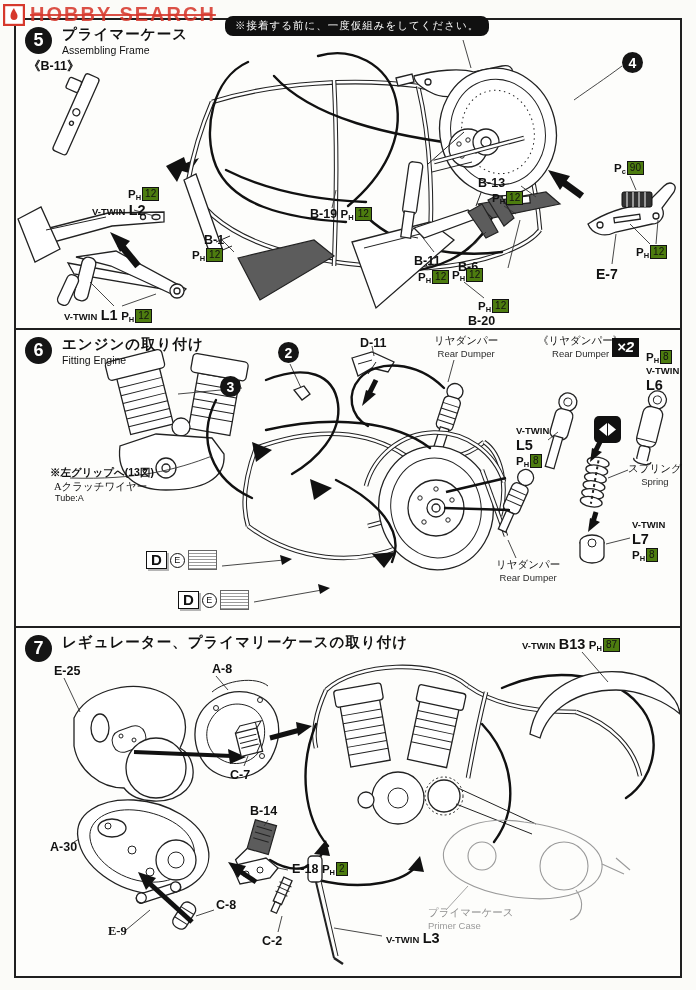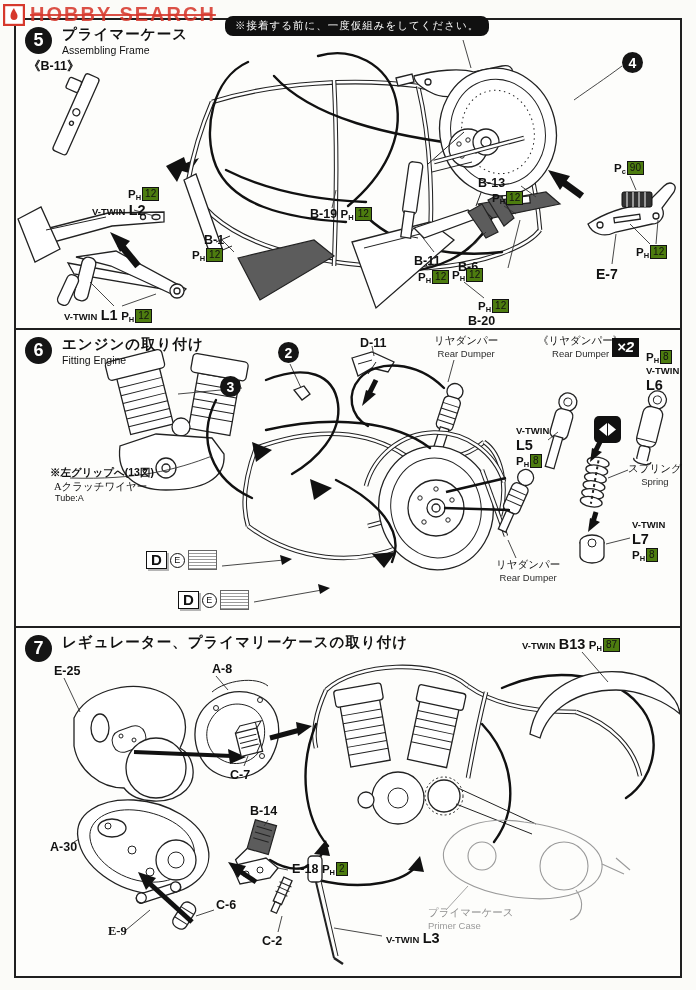--- a/index.html
+++ b/index.html
@@ -604,17 +604,17 @@
     <div class="lbl" style="left:38px;top:36px;">E-25</div>
     <div class="lbl" style="left:196px;top:34px;">A-8</div>
     <div class="lbl" style="left:506px;top:8px;"><span class="vt">V-TWIN</span> <span class="bigp">B13</span> <span class="screw"><b>P</b><sub>H</sub><span class="nbox">87</span></span></div>
     <div class="lbl" style="left:214px;top:140px;">C-7</div>
     <div class="lbl" style="left:234px;top:176px;">B-14</div>
     <div class="lbl" style="left:276px;top:234px;"><span>E-18</span> <span class="screw"><b>P</b><sub>H</sub><span class="nbox">2</span></span></div>
     <div class="lbl" style="left:246px;top:306px;">C-2</div>
     <div class="lbl" style="left:370px;top:302px;"><span class="vt">V-TWIN</span> <span class="bigp">L3</span></div>
     <div class="lbl" style="left:34px;top:212px;">A-30</div>
     <div class="lbl" style="left:92px;top:296px;font-family:Liberation Serif, serif;">E-9</div>
-    <div class="lbl" style="left:200px;top:270px;">C-6</div>
+    <div class="lbl" style="left:200px;top:270px;">C-8</div>
     <div class="jl grayl" style="left:412px;top:278px;"><span class="gray">プライマーケース</span><span class="en">Primer Case</span></div>
   </div>
 
 </div>
 
 </body></html>

